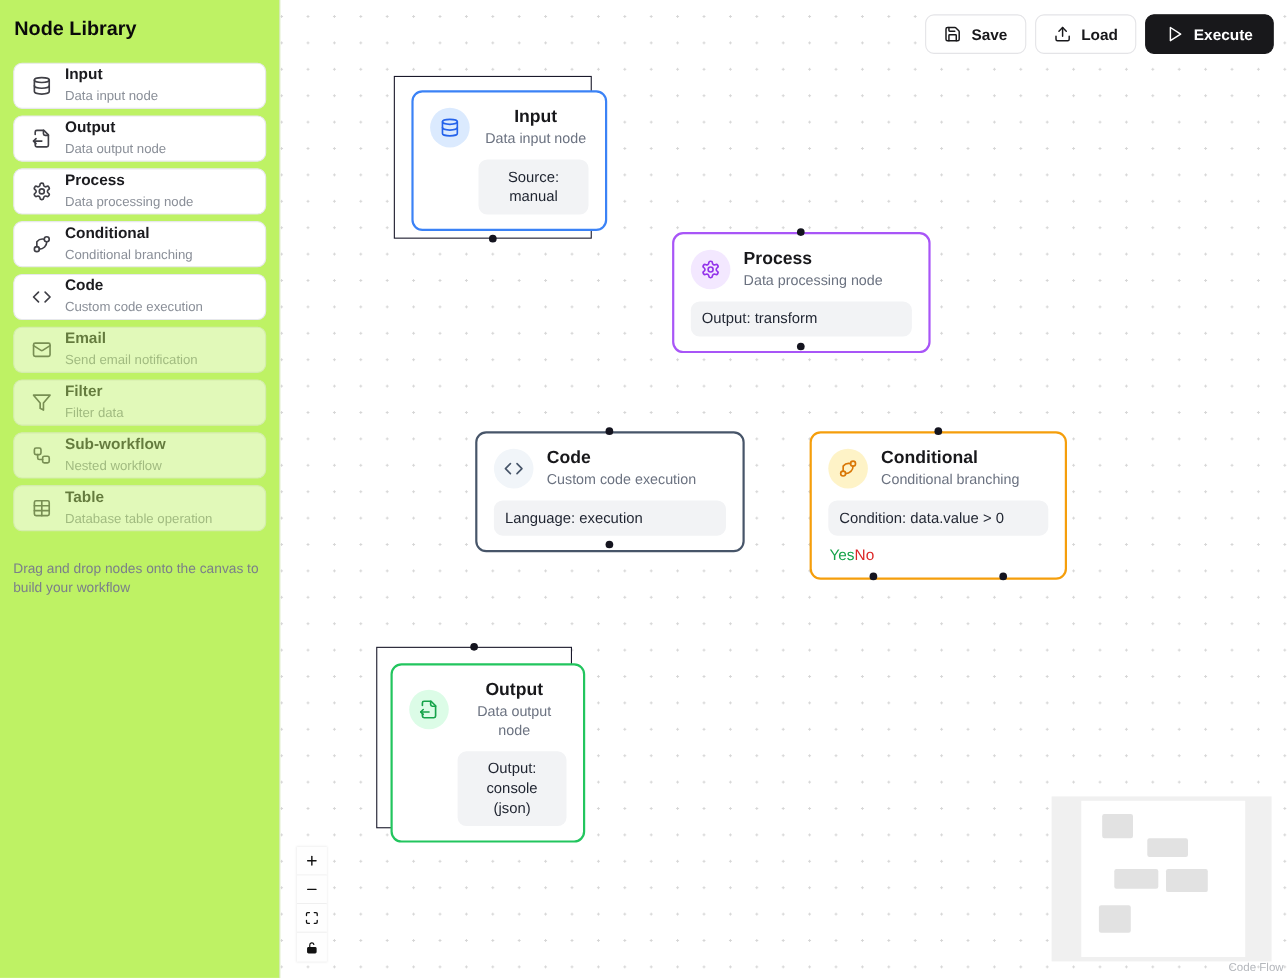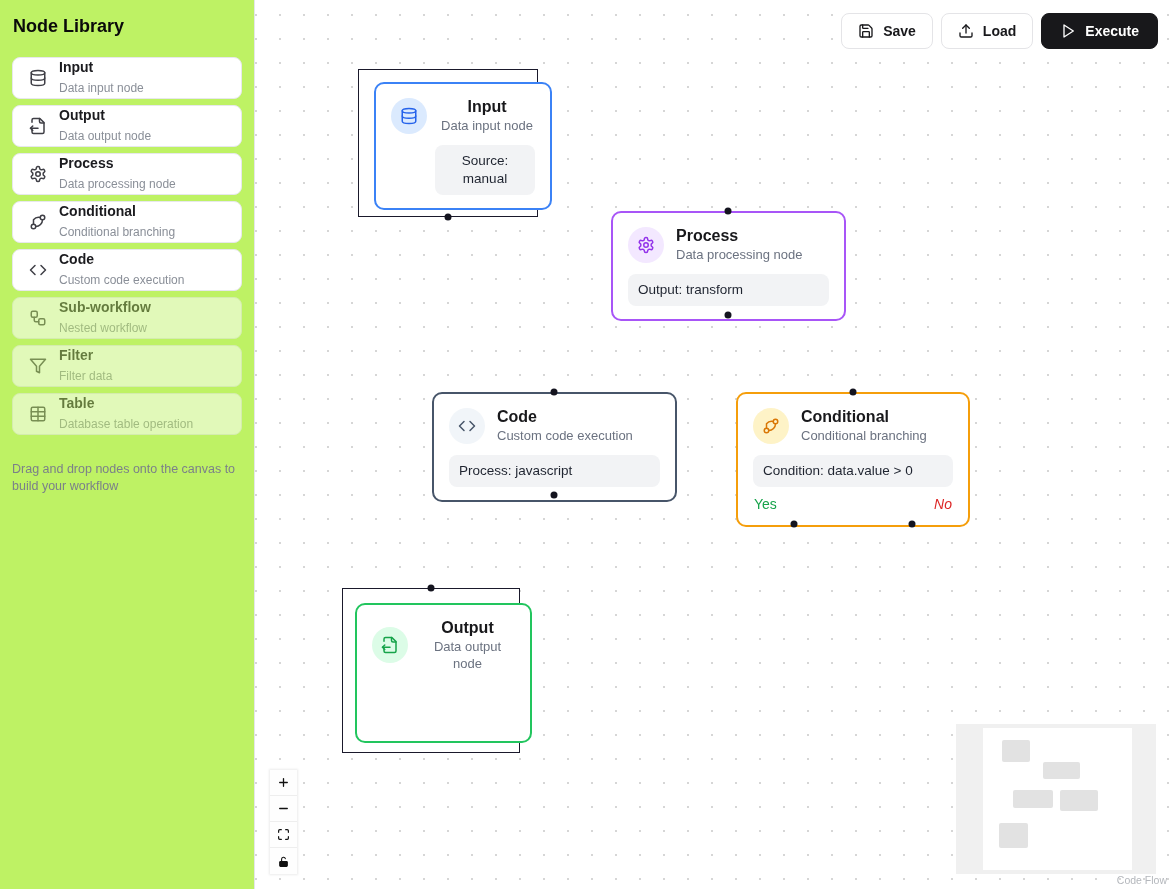--- a/index.html
+++ b/index.html
@@ -59,23 +59,23 @@
   .node-icon-circle svg { width:18px; height:18px; }
   .node-text { flex:1; min-width:0; line-height:1.3; }
   .node-title { font-size:16px; font-weight:700; color:#18181b; }
   .node-sub { font-size:13px; color:#6b7280; }
   .node-pill {
     margin-top:10px; background:#f2f3f5; border-radius:8px; padding:7px 10px;
     font-size:13.5px; color:#1f2430; line-height:1.35;
   }
   .node-card.centered .node-text { text-align:center; }
   .node-card.centered .node-pill { text-align:center;margin-left:44px; }
-  .yesno { display:flex; justify-content:space-between; margin-top:9px; font-size:14px; padding:0 1px; }
+  .yesno { display:flex; justify-content:flex-start; margin-top:9px; font-size:14px; padding:0 1px; }
   .yes { color:var(--yes,#16a34a); }
-  .no  { color:var(--no,#dc2626);font-style:italic; }
+  .no  { color:var(--no,#dc2626); }
 
   .handle {
     position:absolute; width:7px; height:7px; background:#14141f; border-radius:50%;
     transform:translate(-50%,-50%); z-index:5; cursor:crosshair;
   }
 
   
   .controls {
     position:absolute; left:15px; bottom:15px; z-index:20; background:#fefefe;
     box-shadow:0 0 2px 1px rgba(0,0,0,0.08); display:flex; flex-direction:column;
@@ -155,39 +155,48 @@
     <div class="lib-item">
       <span class="li-icon">
         <svg viewBox="0 0 24 24" fill="none" stroke="currentColor" stroke-width="2" stroke-linecap="round" stroke-linejoin="round">
             <polyline points="16 18 22 12 16 6"></polyline>
             <polyline points="8 6 2 12 8 18"></polyline>
           </svg>
       </span>
       <span class="li-text"><span class="li-label" style="display:block">Code</span><span class="li-desc">Custom code execution</span></span>
     </div>
 
+    <div class="lib-item disabled">
+      <span class="li-icon">
+        <svg viewBox="0 0 24 24" fill="none" stroke="currentColor" stroke-width="2" stroke-linecap="round" stroke-linejoin="round">
+            <rect width="20" height="16" x="2" y="4" rx="2"></rect>
+            <path d="m22 7-8.97 5.7a1.94 1.94 0 0 1-2.06 0L2 7"></path>
+          </svg>
+      </span>
+      <span class="li-text"><span class="li-label" style="display:block">Email</span><span class="li-desc">Send email notification</span></span>
+    </div>
+
+    <div class="lib-item disabled">
+      <span class="li-icon">
+        <svg viewBox="0 0 24 24" fill="none" stroke="currentColor" stroke-width="2" stroke-linecap="round" stroke-linejoin="round">
+            <polygon points="22 3 2 3 10 12.46 10 19 14 21 14 12.46 22 3"></polygon>
+          </svg>
+      </span>
+      <span class="li-text"><span class="li-label" style="display:block">Filter</span><span class="li-desc">Filter data</span></span>
+    </div>
 
     <div class="lib-item disabled">
       <span class="li-icon">
         <svg viewBox="0 0 24 24" fill="none" stroke="currentColor" stroke-width="2" stroke-linecap="round" stroke-linejoin="round">
             <rect width="8" height="8" x="3" y="3" rx="2"></rect>
             <path d="M7 11v4a2 2 0 0 0 2 2h4"></path>
             <rect width="8" height="8" x="13" y="13" rx="2"></rect>
           </svg>
       </span>
       <span class="li-text"><span class="li-label" style="display:block">Sub-workflow</span><span class="li-desc">Nested workflow</span></span>
-    </div>
-
-    <div class="lib-item disabled">
-      <span class="li-icon">
-        <svg viewBox="0 0 24 24" fill="none" stroke="currentColor" stroke-width="2" stroke-linecap="round" stroke-linejoin="round">
-            <polygon points="22 3 2 3 10 12.46 10 19 14 21 14 12.46 22 3"></polygon>
-          </svg>
-      </span>
-      <span class="li-text"><span class="li-label" style="display:block">Filter</span><span class="li-desc">Filter data</span></span>
     </div>
 
     <div class="lib-item disabled">
       <span class="li-icon">
         <svg viewBox="0 0 24 24" fill="none" stroke="currentColor" stroke-width="2" stroke-linecap="round" stroke-linejoin="round">
             <path d="M12 3v18"></path>
             <rect width="18" height="18" x="3" y="3" rx="2"></rect>
             <path d="M3 9h18"></path>
             <path d="M3 15h18"></path>
           </svg>
@@ -268,21 +277,21 @@
           <svg viewBox="0 0 24 24" fill="none" stroke="currentColor" stroke-width="2" stroke-linecap="round" stroke-linejoin="round">
               <polyline points="16 18 22 12 16 6"></polyline>
               <polyline points="8 6 2 12 8 18"></polyline>
             </svg>
         </span>
         <div class="node-text">
           <div class="node-title">Code</div>
           <div class="node-sub">Custom code execution</div>
         </div>
       </div>
-      <div class="node-pill">Process: javascript</div>
+      <div class="node-pill">Language: execution</div>
     </div>
     <span class="handle" style="left:299px; top:392px;"></span>
     <span class="handle" style="left:299px; top:495px;"></span>
 
     <div class="node-card" style="left: 481px; top: 392px; width: 234px; min-height: 130px; --accent: #f59e0b; --icon-bg: #fef3c7; --icon-fg: #d97706; --yes: #16a34a; --no: #dc2626;">
       <div class="node-head">
         <span class="node-icon-circle">
           <svg viewBox="0 0 24 24" fill="none" stroke="currentColor" stroke-width="2" stroke-linecap="round" stroke-linejoin="round">
               <circle cx="18" cy="6" r="3"></circle>
               <circle cx="6" cy="18" r="3"></circle>
@@ -314,20 +323,21 @@
               <path d="M4 7V4a2 2 0 0 1 2-2h8.5L20 7.5V20a2 2 0 0 1-2 2H6a2 2 0 0 1-2-2v-3"></path>
               <path d="M2 15h10"></path>
               <path d="m5 12-3 3 3 3"></path>
             </svg>
         </span>
         <div class="node-text">
           <div class="node-title">Output</div>
           <div class="node-sub">Data output node</div>
         </div>
       </div>
+      <div class="node-pill">Output: console (json)</div>
     </div>
     <span class="handle" style="left:176px; top:588px;"></span>
 
     <div class="controls">
       <button class="ctrl-btn">
         <svg viewBox="0 0 24 24" fill="none" stroke="currentColor" stroke-width="2.4" stroke-linecap="round">
             <path d="M5 12h14"></path>
             <path d="M12 5v14"></path>
           </svg>
       </button>

